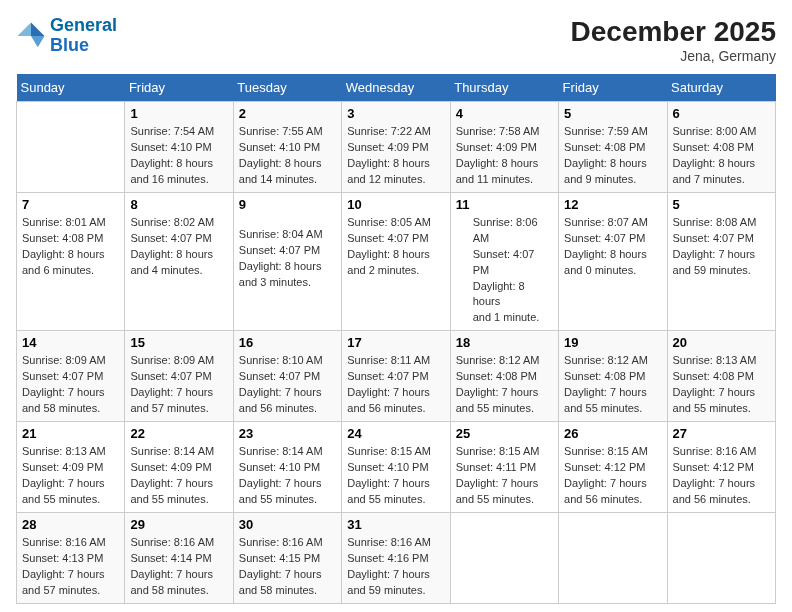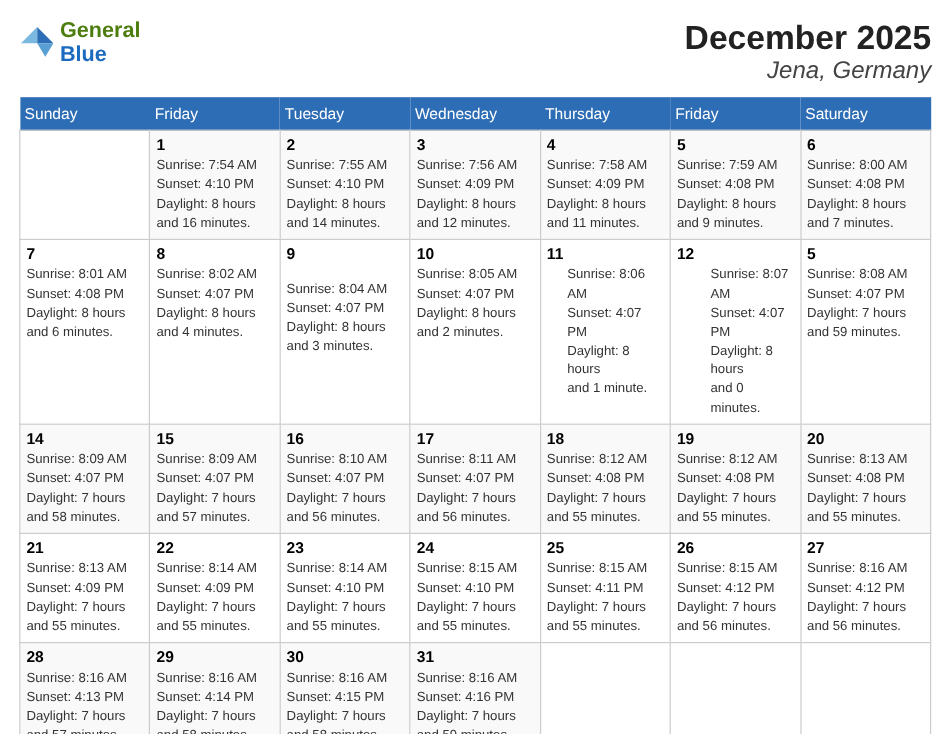--- a/index.html
+++ b/index.html
@@ -19,38 +19,37 @@
     .logo {
       display: flex;
       align-items: center;
       gap: 4px;
     }
     .logo-text {
       font-size: 18px;
       font-weight: bold;
       line-height: 1.1;
     }
-    .logo-general { color: #4d7c0f; }
+    .logo-general { color: #0369a1; }
     .logo-blue { color: #1a6abf; }
     .logo-icon {
       width: 30px;
       height: 30px;
     }
     .title-block {
       text-align: right;
     }
     .month-title {
       font-size: 28px;
       font-weight: bold;
       color: #222;
     }
     .location {
-      font-size: 20px;
+      font-size: 14px;
       color: #444;
-      font-style: italic;
     }
     table {
       width: 100%;
       border-collapse: collapse;
       font-size: 11px;
     }
     thead tr th {
       background-color: #2d6db5;
       color: #fff;
       padding: 6px 4px;
@@ -129,21 +128,21 @@
         </td>
         <td>
           <span class="day-number">2</span>
           <div class="day-info" style="white-space: pre-line;">Sunrise: 7:55 AM
 Sunset: 4:10 PM
 Daylight: 8 hours
 and 14 minutes.</div>
         </td>
         <td>
           <span class="day-number">3</span>
-          <div class="day-info" style="white-space: pre-line;">Sunrise: 7:56 AM
+          <div class="day-info" style="white-space: pre-line;">Sunrise: 7:22 AM
 Sunset: 4:09 PM
 Daylight: 8 hours
 and 12 minutes.</div>
         </td>
         <td>
           <span class="day-number">4</span>
           <div class="day-info" style="white-space: pre-line;">Sunrise: 7:58 AM
 Sunset: 4:09 PM
 Daylight: 8 hours
 and 11 minutes.</div>
@@ -194,21 +193,21 @@
         </td>
         <td>
           <span class="day-number">11</span>
           <div class="day-info" style="white-space: pre-line; margin-left: 17px;">Sunrise: 8:06 AM
 Sunset: 4:07 PM
 Daylight: 8 hours
 and 1 minute.</div>
         </td>
         <td>
           <span class="day-number">12</span>
-          <div class="day-info" style="white-space: pre-line; margin-left: 28px;">Sunrise: 8:07 AM
+          <div class="day-info" style="white-space: pre-line;">Sunrise: 8:07 AM
 Sunset: 4:07 PM
 Daylight: 8 hours
 and 0 minutes.</div>
         </td>
         <td>
           <span class="day-number">5</span>
           <div class="day-info" style="white-space: pre-line;">Sunrise: 8:08 AM
 Sunset: 4:07 PM
 Daylight: 7 hours
 and 59 minutes.</div>

